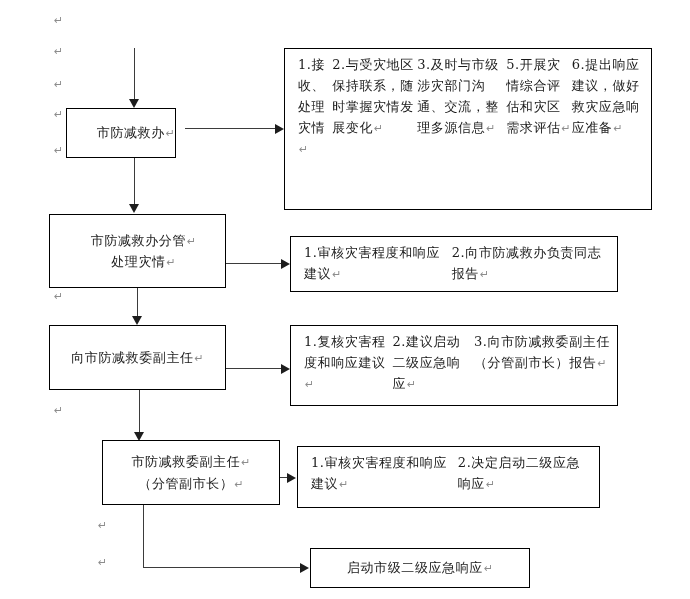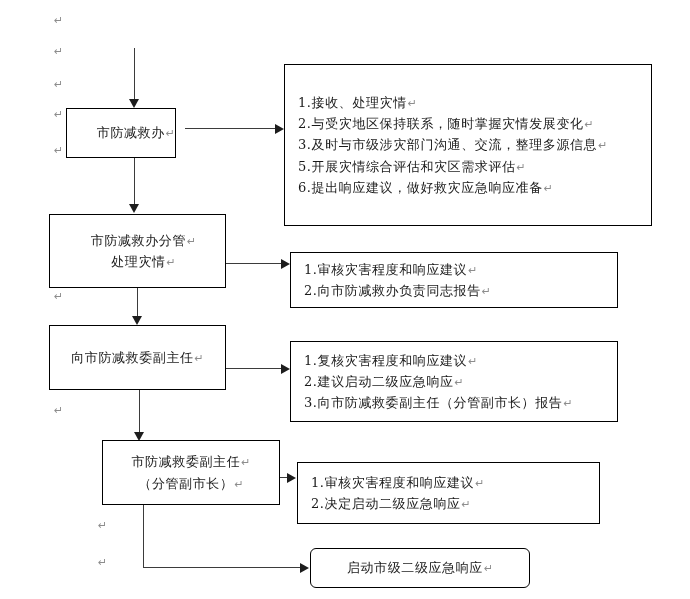--- a/index.html
+++ b/index.html
@@ -33,25 +33,22 @@
   }
   .box.center {
     display: flex;
     flex-direction: column;
     align-items: center;
     justify-content: center;
     text-align: center;
   }
   .box.listbox {
     display: flex;
-    flex-direction: column;
-    justify-content: center;
     padding: 5px 6px 5px 13px;
     text-align: left;
-    margin-top: 16px;
   }
   .box .ln {
     white-space: nowrap;
   }
   .box.listbox .ln {
     white-space: normal;
   }
   
   .pil {
     color: #8d8d8d;
@@ -156,21 +153,21 @@
 
   <div class="box center" style="left:49px; top:325px; width:177px; height:65px;">
     <div class="ln"><span>向市防减救委副主任</span><span class="pil">↵</span></div>
   </div>
 
   <div class="box center" style="left:54px; top:440px; width:178px; height:65px;margin-left:48px;">
     <div class="ln"><span>市防减救委副主任</span><span class="pil">↵</span></div>
     <div class="ln"><span>（分管副市长）</span><span class="pil">↵</span></div>
   </div>
 
-  <div class="box center" style="left:310px; top:548px; width:220px; height:40px;border-radius:6px;">
+  <div class="box center" style="left:310px; top:548px; width:220px; height:40px;">
     <div class="ln"><span>启动市级二级应急响应</span><span class="pil">↵</span></div>
   </div>
 
   <div class="box listbox" style="left:284px; top:48px; width:368px; height:162px;">
     <div class="ln"><span>1.接收、处理灾情</span><span class="pil">↵</span></div>
     <div class="ln"><span>2.与受灾地区保持联系，随时掌握灾情发展变化</span><span class="pil">↵</span></div>
     <div class="ln"><span>3.及时与市级涉灾部门沟通、交流，整理多源信息</span><span class="pil">↵</span></div>
     <div class="ln"><span>5.开展灾情综合评估和灾区需求评估</span><span class="pil">↵</span></div>
     <div class="ln"><span>6.提出响应建议，做好救灾应急响应准备</span><span class="pil">↵</span></div>
   </div>

